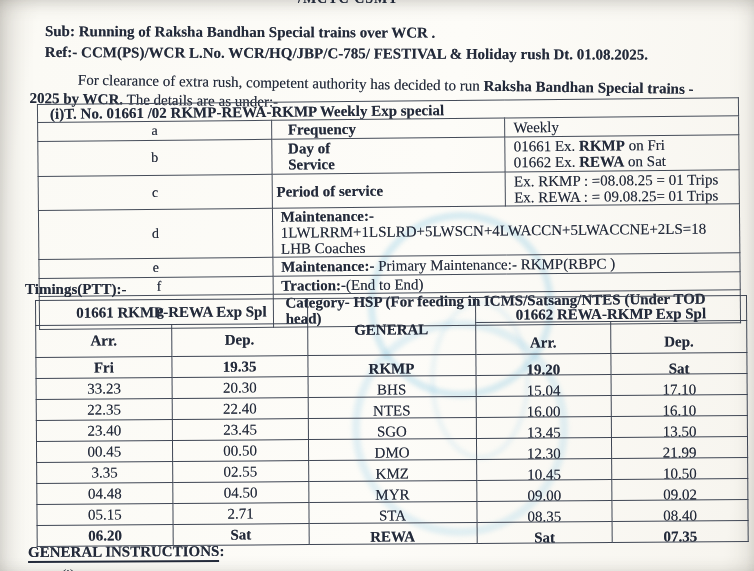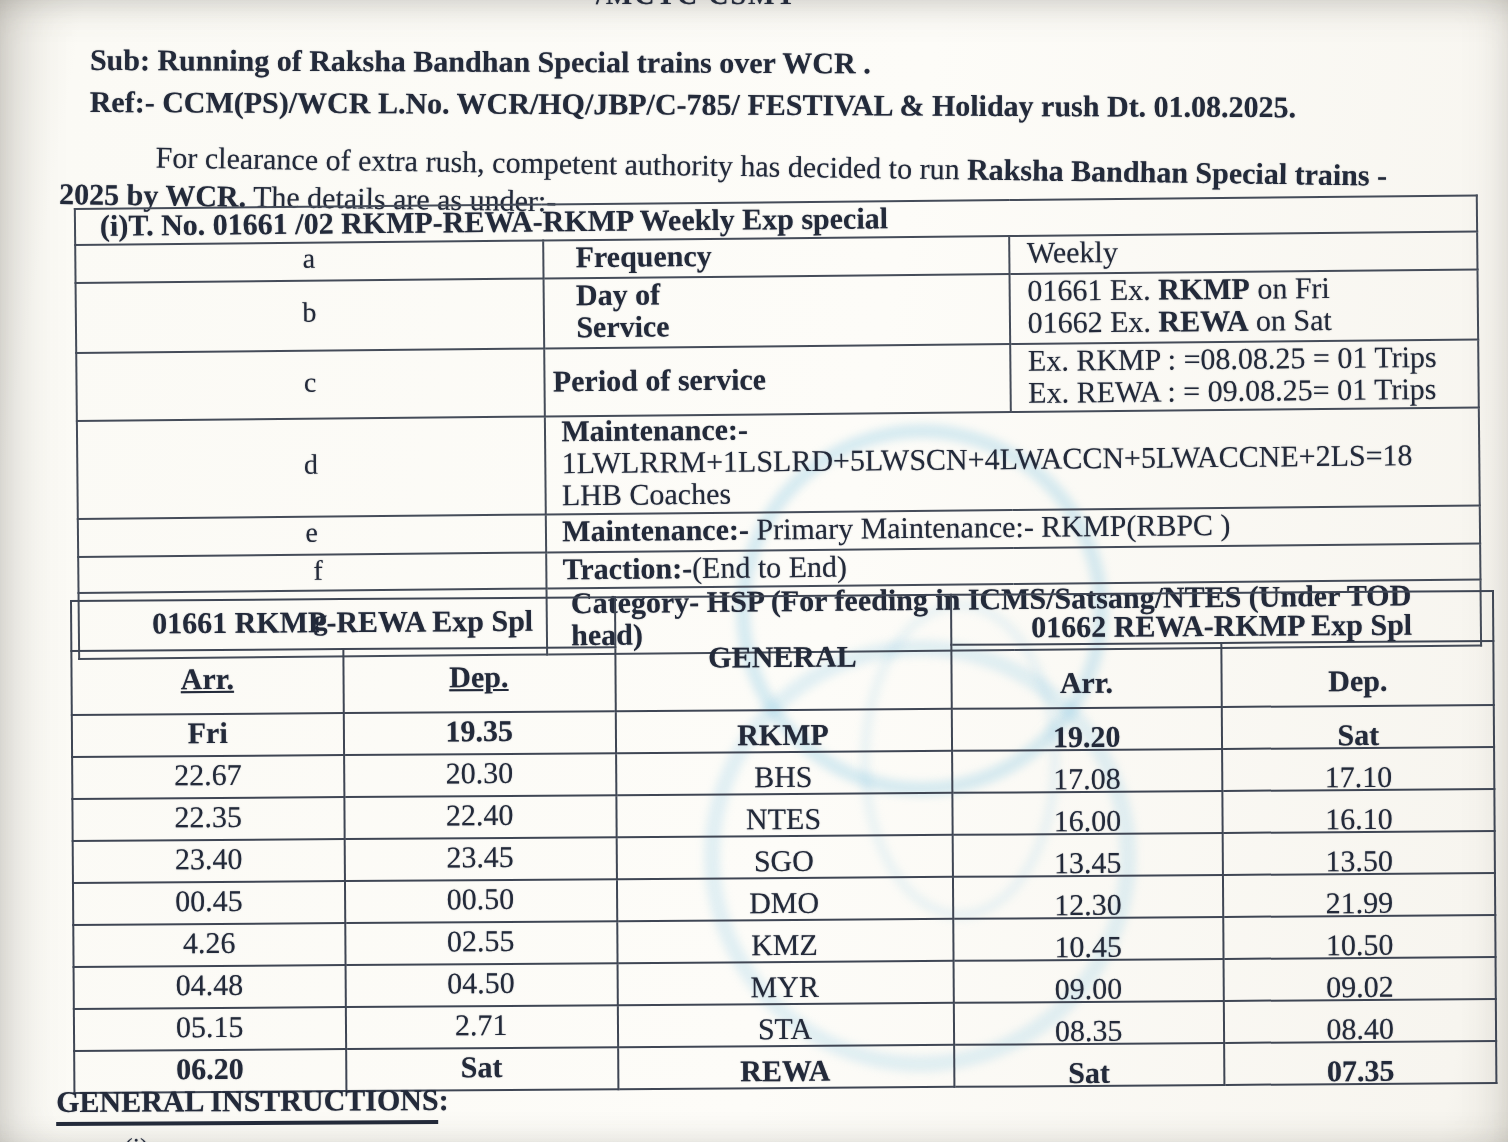--- a/index.html
+++ b/index.html
@@ -45,21 +45,21 @@
   .rt-f td{height:17px;padding-left:10px;}
   .rt-g td{height:19px;font-weight:bold;padding-left:12px;}
   
   .tim-label{left:25px;top:281px;font-size:15px;font-weight:bold;}
   .tim-wrap{left:35px;top:300px;transform:rotate(-.4deg);transform-origin:0 0;}
   .tim-tbl{width:712px;font-size:15px;text-align:center;}
   .tim-tbl td{border:1px solid #3f4654;padding:0;vertical-align:middle;line-height:15px;}
   .tim-tbl .c1{width:130px;}.tim-tbl .c2{width:132px;}.tim-tbl .c3{width:167px;}
   .tim-tbl .c4{width:138px;}.tim-tbl .c5{width:145px;}
   .hdr1 td{height:24px;font-weight:bold;}
-  .hdr2 td{height:31px;font-weight:bold;text-decoration:underline;}
+  .hdr2 td{height:31px;font-weight:bold;}
   .drow td{height:20px;}
   .bold-row td{font-weight:bold;}
   .nudge{display:inline-block;transform:translateY(5px);}
   .nudge-sm{display:inline-block;transform:translateY(3px);}
   
   .footer{left:28px;top:544px;font-size:15px;font-weight:bold;transform:rotate(-.3deg);transform-origin:0 0;}
   .footer .ul{border-bottom:2px solid #232a3a;padding-bottom:1px;}
   .cut-item{left:62px;top:566px;font-size:13px;}
 </style>
 </head>
@@ -126,20 +126,21 @@
           <td colspan="2" class="valcol"><span class="b">Traction:-</span><span>(End to End)</span></td>
         </tr>
         <tr class="rt-g">
           <td class="keycol">g</td>
           <td colspan="2">Category- HSP (For feeding in ICMS/Satsang/NTES  (Under TOD head)</td>
         </tr>
       </tbody>
         </table>
     </div>
 
+    <div class="abs tim-label txt">Timings(PTT):-</div>
 
     <div class="abs tim-wrap">
       <table class="tim-tbl txt">
         <tbody>
             <tr class="hdr1">
           <td colspan="2" class="c12">01661 RKMP-REWA Exp Spl</td>
           <td rowspan="2" class="c3"><span class="nudge-sm">GENERAL</span></td>
           <td colspan="2"><span class="nudge">01662 REWA-RKMP Exp Spl</span></td>
         </tr>
         <tr class="hdr2">
@@ -149,24 +150,24 @@
           <td class="c5"><span class="nudge">Dep.</span></td>
         </tr>
         <tr class="drow bold-row">
           <td class="c1">Fri</td>
           <td class="c2">19.35</td>
           <td class="c3"><span class="nudge-sm">RKMP</span></td>
           <td class="c4"><span class="nudge">19.20</span></td>
           <td class="c5"><span class="nudge">Sat</span></td>
         </tr>
         <tr class="drow">
-          <td class="c1">22.67</td>
+          <td class="c1">33.23</td>
           <td class="c2">20.30</td>
           <td class="c3"><span class="nudge-sm">BHS</span></td>
-          <td class="c4"><span class="nudge">17.08</span></td>
+          <td class="c4"><span class="nudge">15.04</span></td>
           <td class="c5"><span class="nudge">17.10</span></td>
         </tr>
         <tr class="drow">
           <td class="c1">22.35</td>
           <td class="c2">22.40</td>
           <td class="c3"><span class="nudge-sm">NTES</span></td>
           <td class="c4"><span class="nudge">16.00</span></td>
           <td class="c5"><span class="nudge">16.10</span></td>
         </tr>
         <tr class="drow">
@@ -177,21 +178,21 @@
           <td class="c5"><span class="nudge">13.50</span></td>
         </tr>
         <tr class="drow">
           <td class="c1">00.45</td>
           <td class="c2">00.50</td>
           <td class="c3"><span class="nudge-sm">DMO</span></td>
           <td class="c4"><span class="nudge">12.30</span></td>
           <td class="c5"><span class="nudge">21.99</span></td>
         </tr>
         <tr class="drow">
-          <td class="c1">4.26</td>
+          <td class="c1">3.35</td>
           <td class="c2">02.55</td>
           <td class="c3"><span class="nudge-sm">KMZ</span></td>
           <td class="c4"><span class="nudge">10.45</span></td>
           <td class="c5"><span class="nudge">10.50</span></td>
         </tr>
         <tr class="drow">
           <td class="c1">04.48</td>
           <td class="c2">04.50</td>
           <td class="c3"><span class="nudge-sm">MYR</span></td>
           <td class="c4"><span class="nudge">09.00</span></td>

